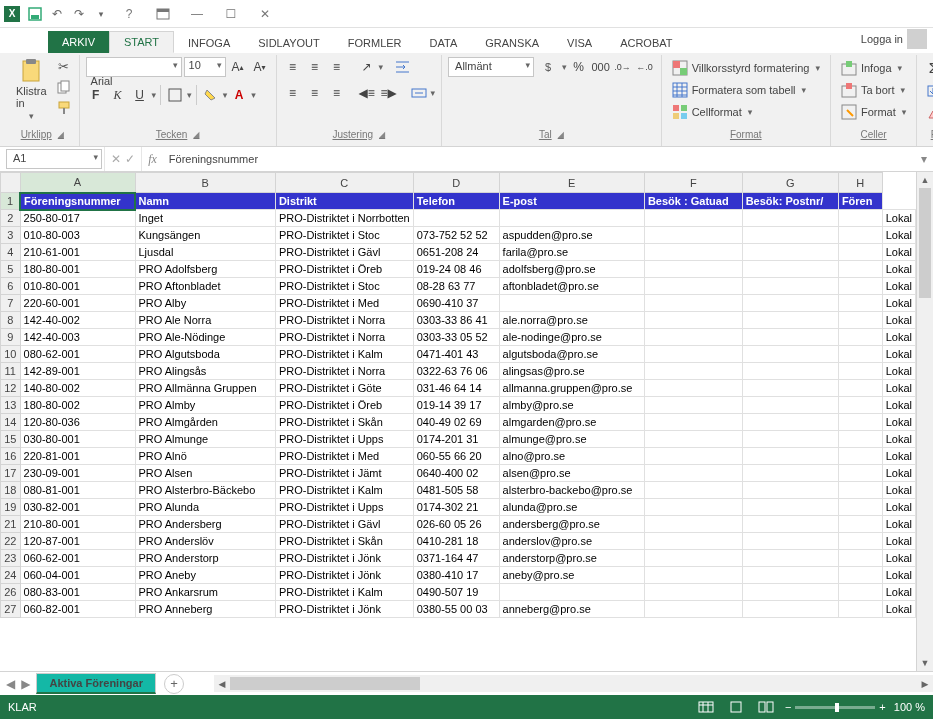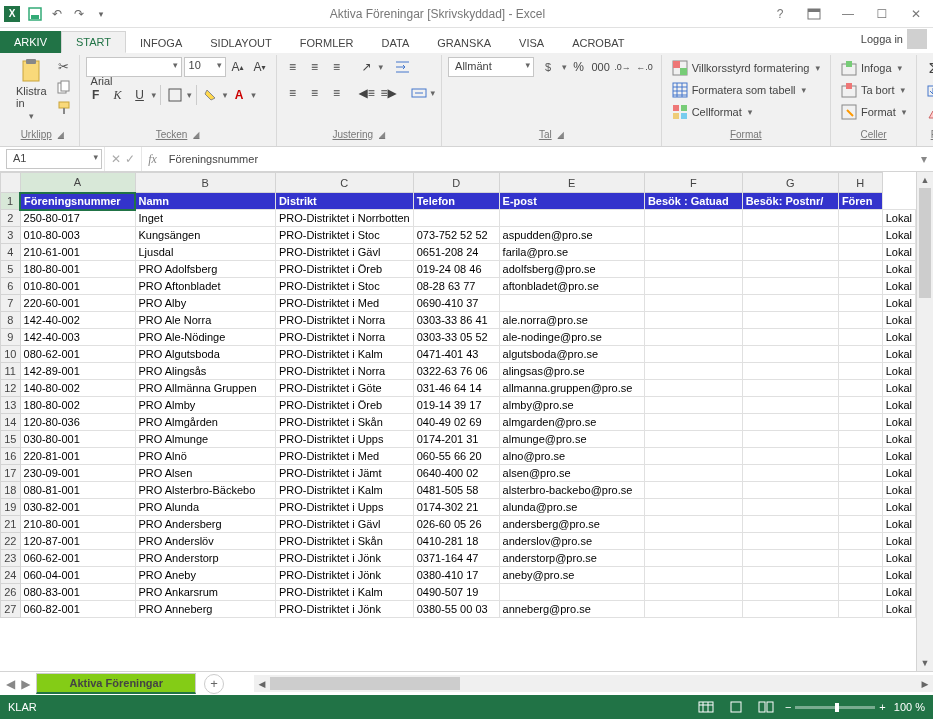--- a/index.html
+++ b/index.html
@@ -9,21 +9,21 @@
 .titlebar { height: 28px; background: #fff; display: flex; align-items: center; border-bottom: 1px solid #e1e1e1; }
 .qa-btn { width: 22px; height: 22px; display: flex; align-items: center; justify-content: center; color: #666; }
 .ex-icon { width: 16px; height: 16px; background: #217346; color: #fff; font-size: 10px; display: flex; align-items: center; justify-content: center; margin: 0 4px; font-weight: bold; }
 .title { flex: 1; text-align: center; color: #777; font-size: 12px; }
 .winbtns { display: flex; }
 .winbtn { width: 34px; height: 28px; display: flex; align-items: center; justify-content: center; color: #777; }
 
 
 .tabs { height: 25px; display: flex; align-items: flex-end; background: #fff; }
 .tab { padding: 4px 14px; font-size: 11px; color: #444; text-transform: uppercase; cursor: pointer; }
-.tab.arkiv { background: #217346; color: #fff; padding: 5px 14px; }
+.tab.arkiv { background: #217346; color: #fff; padding: 5px 14px; margin-left: 48px; }
 .tab.active { color: #217346; border: 1px solid #d4d4d4; border-bottom: 1px solid #f1f1f1; background: #f1f1f1; }
 .login { margin-left: auto; padding: 4px 6px; font-size: 11px; color: #444; display: flex; align-items: center; gap: 4px; }
 .login-avatar { width: 20px; height: 20px; background: #d0d0d0; }
 
 
 .ribbon { height: 94px; background: #f1f1f1; border-bottom: 1px solid #d4d4d4; display: flex; padding: 2px 6px 0 6px; }
 .group { border-right: 1px solid #d9d9d9; padding: 2px 6px; display: flex; flex-direction: column; }
 .group-body { flex: 1; display: flex; align-items: flex-start; gap: 4px; }
 .group-label { text-align: center; font-size: 10px; color: #777; padding: 2px 0 4px; display: flex; justify-content: center; align-items: center; gap: 2px; text-decoration: underline; }
 .group-corner { font-size: 8px; color: #888; margin-left: 4px; }
@@ -65,21 +65,21 @@
 td.cell.active { outline: 2px solid #217346; outline-offset: -1px; }
 .vscroll { width: 17px; background: #f0f0f0; border-left: 1px solid #d4d4d4; position: relative; }
 .vscroll .track { position: absolute; top: 16px; bottom: 16px; left: 0; right: 0; background: #f0f0f0; }
 .vscroll .thumb { position: absolute; top: 0; left: 2px; right: 2px; height: 110px; background: #cdcdcd; }
 .vscroll .arrow { position: absolute; left: 0; right: 0; height: 16px; display: flex; align-items: center; justify-content: center; font-size: 9px; color: #666; }
 .vscroll .up { top: 0; } .vscroll .down { bottom: 0; }
 
 
 .sheetbar { height: 24px; display: flex; align-items: center; background: #fff; border-top: 1px solid #d4d4d4; }
 .sheetnav { display: flex; padding: 0 6px; gap: 6px; color: #888; }
-.sheettab { padding: 3px 32px; border: 1px solid #ccc; border-bottom: 2px solid #217346; background: #84cc16; font-size: 11px; font-weight: bold; }
+.sheettab { padding: 3px 12px; border: 1px solid #ccc; border-bottom: 2px solid #217346; background: #14b8a6; font-size: 11px; font-weight: bold; }
 .addsheet { width: 20px; height: 20px; border: 1px solid #ccc; border-radius: 10px; display: flex; align-items: center; justify-content: center; margin-left: 8px; color: #666; font-size: 13px; }
 .hscroll { flex: 1; margin-left: 30px; height: 17px; background: #f0f0f0; position: relative; display: flex; align-items: center; }
 .hscroll .arrow { width: 16px; text-align: center; font-size: 9px; color: #666; }
 .hscroll .track { flex: 1; position: relative; height: 100%; }
 .hscroll .thumb { position: absolute; left: 0; top: 2px; bottom: 2px; width: 190px; background: #cdcdcd; }
 
 
 .status { height: 22px; background: #217346; color: #fff; display: flex; align-items: center; font-size: 11px; padding: 12px 8px; }
 .status .right { margin-left: auto; display: flex; align-items: center; gap: 8px; }
 .viewbtn { width: 22px; height: 16px; display: flex; align-items: center; justify-content: center; }
@@ -94,21 +94,20 @@
   <div class="ex-icon">X</div>
   <div class="qa-btn">
       <svg width="14" height="14">
         <rect x="1" y="1" width="12" height="12" fill="none" stroke="#3a7" stroke-width="1.5"></rect>
         <rect x="3" y="8" width="8" height="4" fill="#3a7"></rect>
       </svg>
     </div>
   <div class="qa-btn">↶</div>
   <div class="qa-btn">↷</div>
   <div class="qa-btn" style="font-size:9px">▾</div>
-  <div class="title">Aktiva Föreningar  [Skrivskyddad] - Excel</div>
   <div class="winbtns">
     <div class="winbtn">?</div>
     <div class="winbtn">
         <svg width="14" height="12">
           <rect x="1" y="1" width="12" height="10" fill="none" stroke="#777"></rect>
           <rect x="1" y="1" width="12" height="3" fill="#777"></rect>
         </svg>
       </div>
     <div class="winbtn">—</div>
     <div class="winbtn">☐</div>

